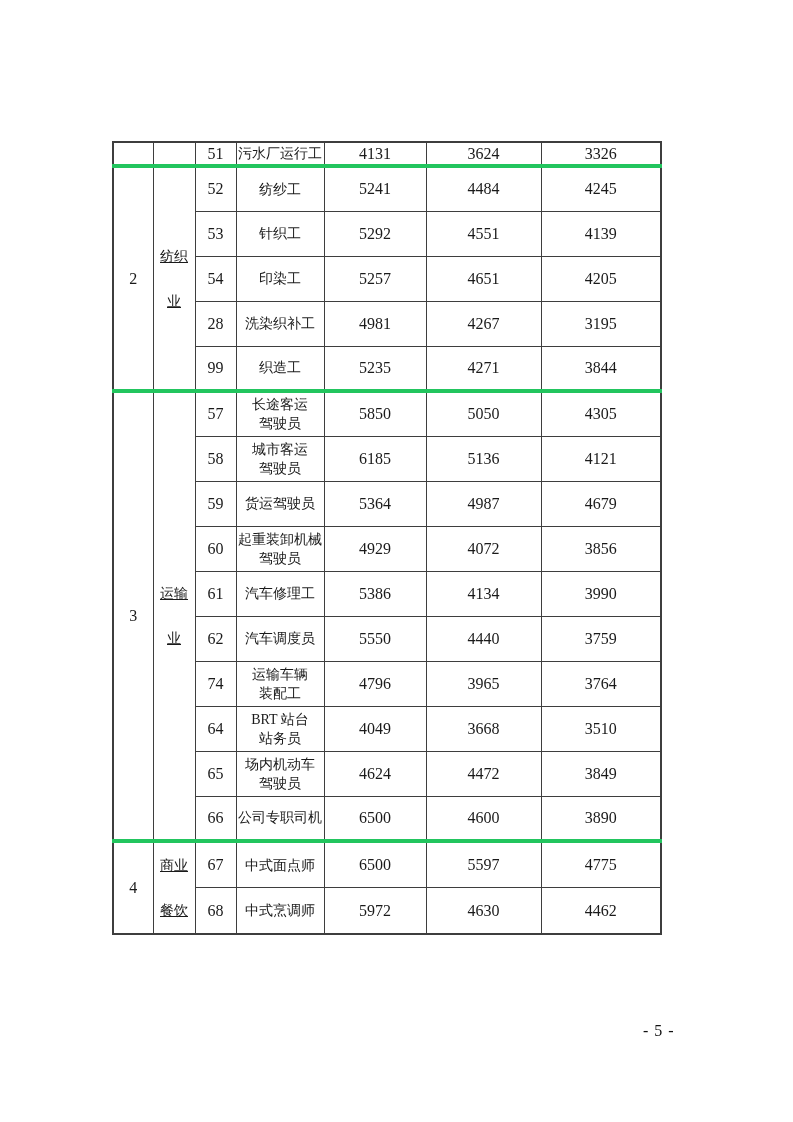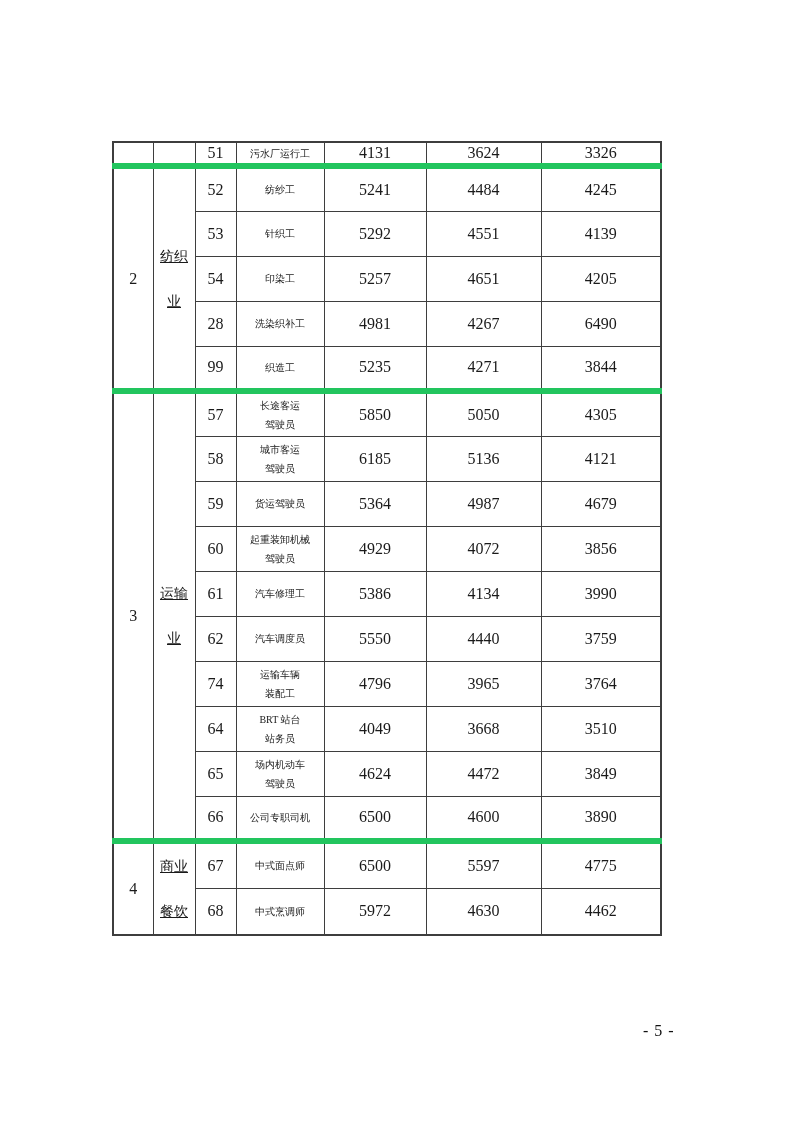--- a/index.html
+++ b/index.html
@@ -22,31 +22,31 @@
   }
   table.wage-table td {
     border: 1px solid #3e3e3e;
     text-align: center;
     vertical-align: middle;
     padding: 0 1px;
     overflow: hidden;
   }
   tr.row { height: 45px; }
   tr.row-first { height: 24px; margin-top: 20px; }
-  tr.sec-start > td { border-top: 6px solid #22c55e; margin-left: 12px; }
+  tr.sec-start > td { border-top: 4px solid #22c55e; margin-left: 12px; }
   td.sec-no { font-size: 16px; }
   td.industry {
     font-size: 14px;
     line-height: 45px;
     white-space: pre-line;
     text-decoration: underline;
   }
   td.row-no { font-size: 16px; }
   td.occupation {
-    font-size: 10px;
+    font-size: 14px;
     line-height: 19px;
     white-space: pre-line;
   }
   td.wage { font-size: 16px; font-family: Liberation Serif, serif; }
   .page-number {
     position: absolute;
     left: 643px;
     top: 1022px;
     font-size: 16px;
     letter-spacing: 1px;
@@ -102,21 +102,21 @@
         <td class="occupation">印染工</td>
         <td class="wage">5257</td>
         <td class="wage">4651</td>
         <td class="wage">4205</td>
       </tr>
       <tr class="row">
         <td class="row-no">28</td>
         <td class="occupation">洗染织补工</td>
         <td class="wage">4981</td>
         <td class="wage">4267</td>
-        <td class="wage">6490</td>
+        <td class="wage">3195</td>
       </tr>
       <tr class="row">
         <td class="row-no">99</td>
         <td class="occupation">织造工</td>
         <td class="wage">5235</td>
         <td class="wage">4271</td>
         <td class="wage">3844</td>
       </tr>
 
       <tr class="row sec-start">

